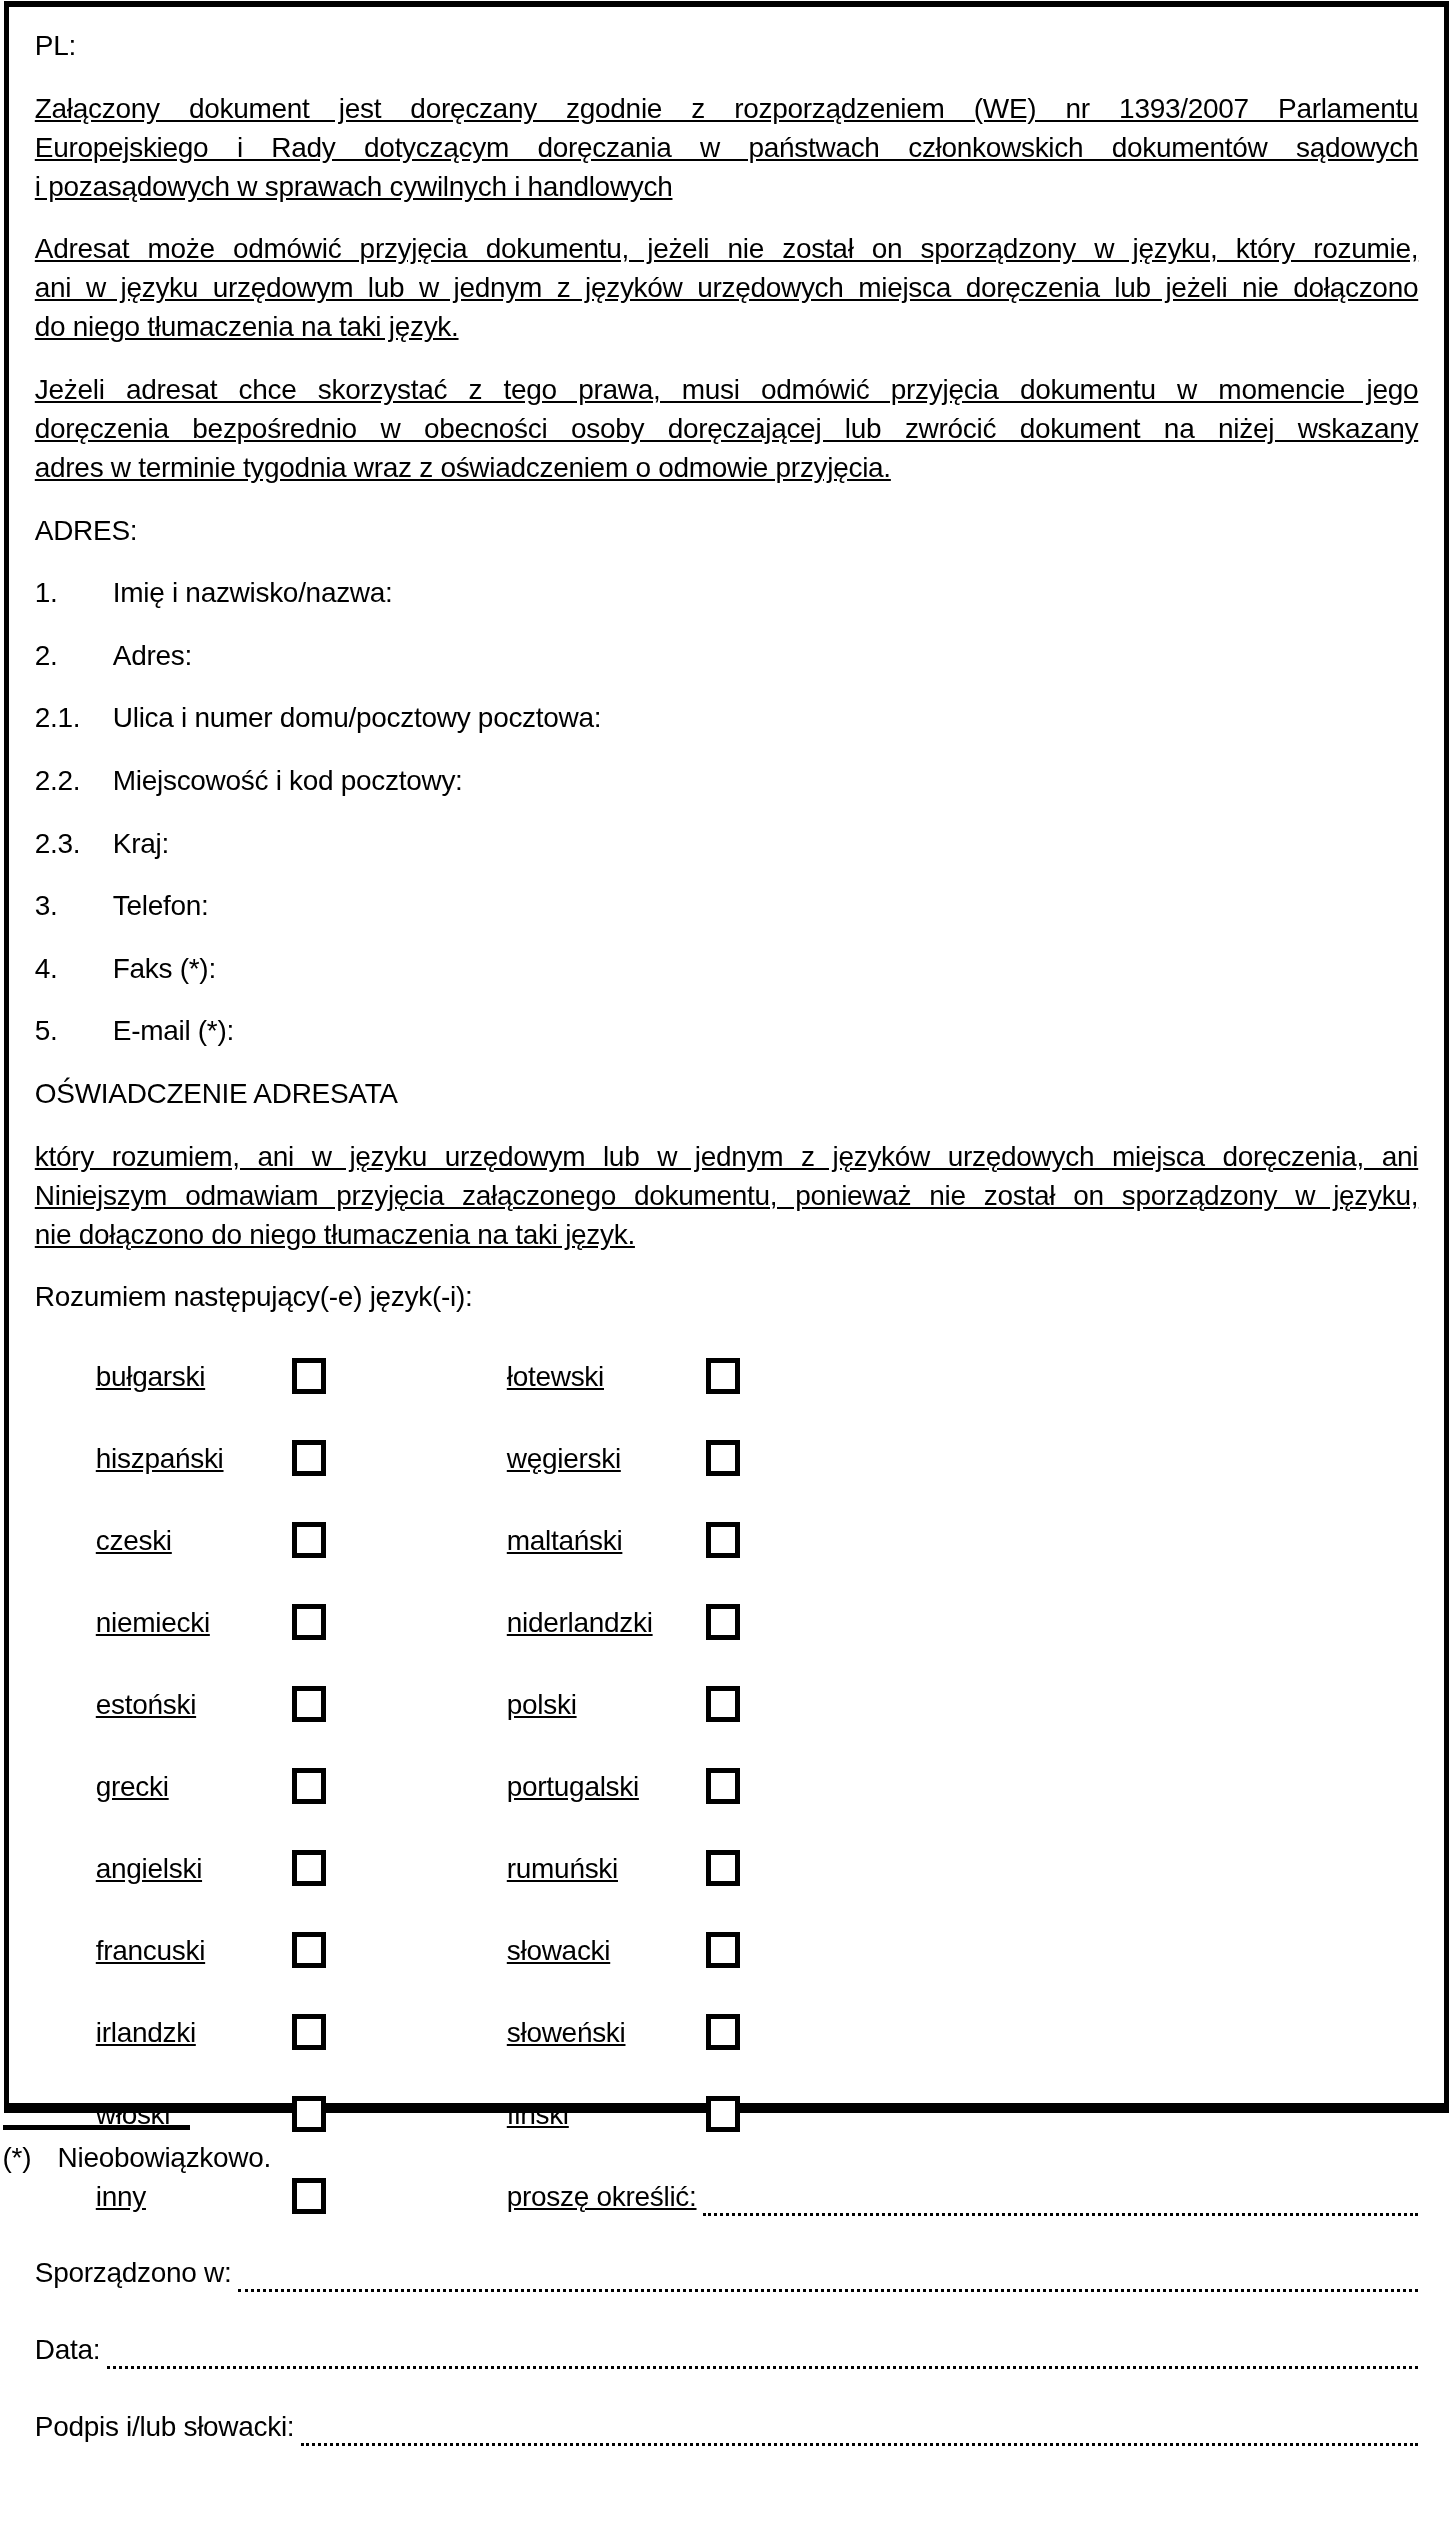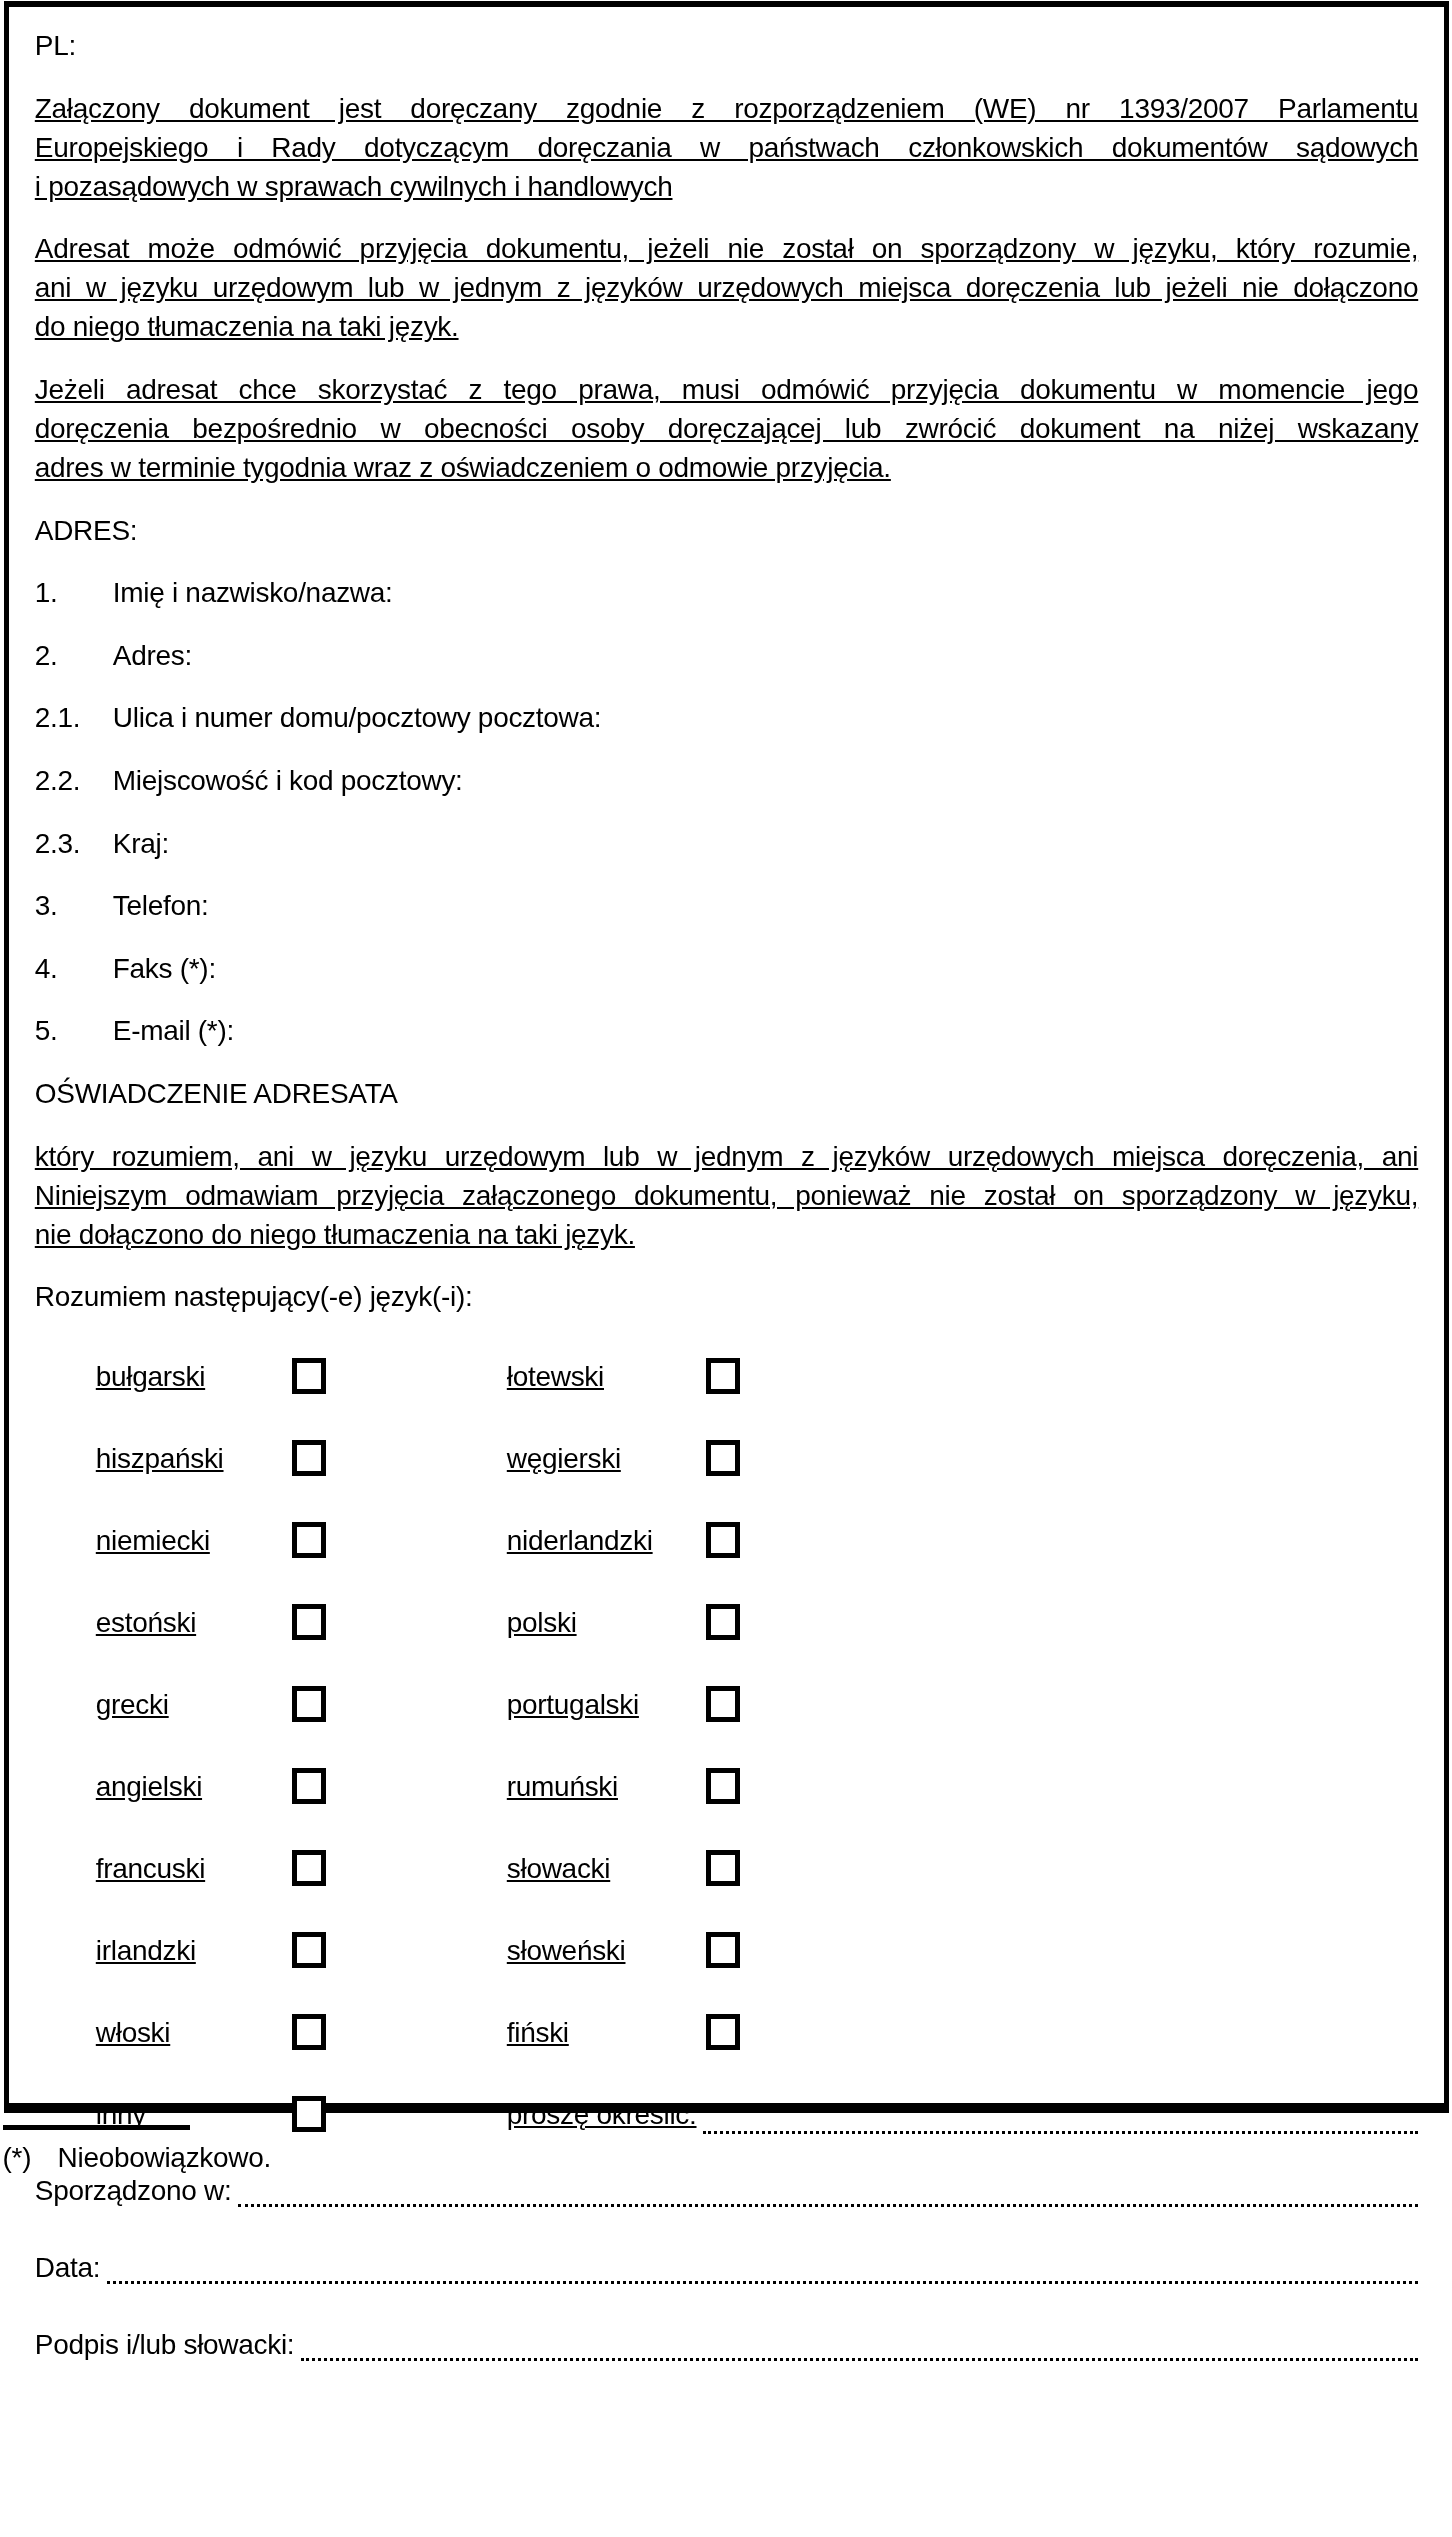--- a/index.html
+++ b/index.html
@@ -71,20 +71,21 @@
     line-height: 39px;
   }
   .dotline {
     flex: 1;
     height: 33px;
     border-bottom: 3.8px dotted #000;
     margin-left: 6.4px;
   }
   .fill-line {
     display: flex;
+    align-items: flex-end;
     height: 39px;
     line-height: 39px;
   }
   .fill-line .fl-label { white-space: nowrap; }
   .mt-footer1 { margin-top: 16px; }
   .mt-footer  { margin-top: 38px; }
   .footnote-rule {
     margin: 11.5px 0 0 2.6px;
     width: 187px;
     height: 5.7px;
@@ -176,20 +177,26 @@
       <span class="lang-label">łotewski</span>
       <span class="checkbox"></span>
     </div>
     <div class="lang-row">
       <span class="lang-label">hiszpański</span>
       <span class="checkbox"></span>
       <span class="lang-label">węgierski</span>
       <span class="checkbox"></span>
     </div>
     <div class="lang-row">
+      <span class="lang-label">czeski</span>
+      <span class="checkbox"></span>
+      <span class="lang-label">maltański</span>
+      <span class="checkbox"></span>
+    </div>
+    <div class="lang-row">
       <span class="lang-label">niemiecki</span>
       <span class="checkbox"></span>
       <span class="lang-label">niderlandzki</span>
       <span class="checkbox"></span>
     </div>
     <div class="lang-row">
       <span class="lang-label">estoński</span>
       <span class="checkbox"></span>
       <span class="lang-label">polski</span>
       <span class="checkbox"></span>

